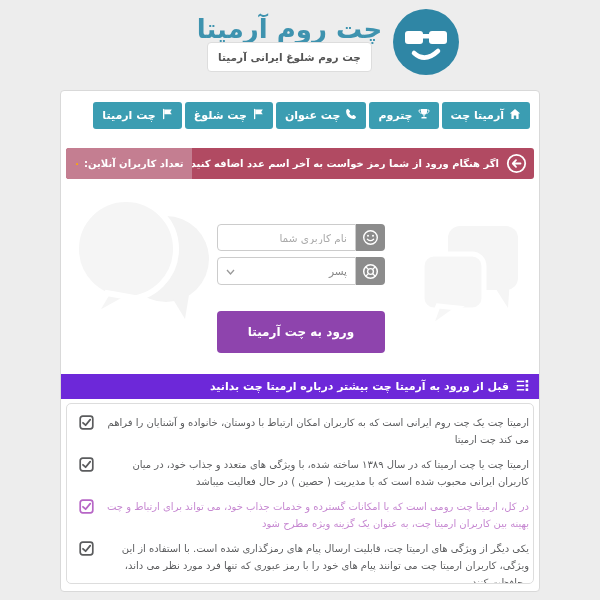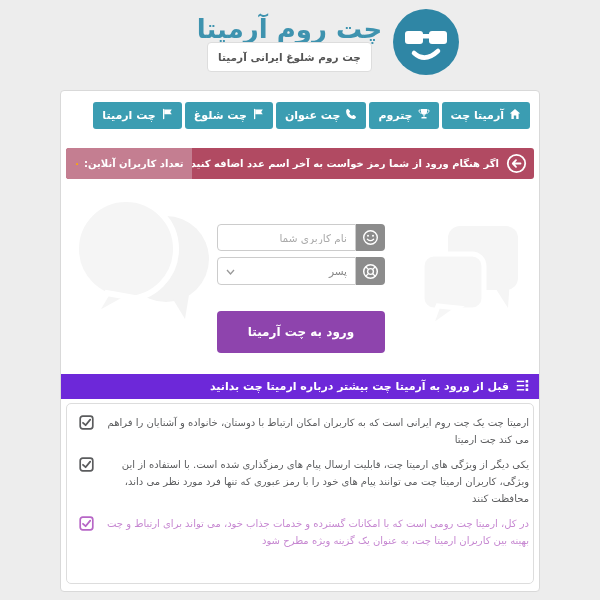--- a/index.html
+++ b/index.html
@@ -263,35 +263,44 @@
     <div class="info-item">
       <span class="check">
         <svg width="15" height="15" viewBox="0 0 15 15">
             <rect x="1.2" y="1.2" width="12.6" height="12.6" rx="2.5" fill="none" stroke="currentColor" stroke-width="1.7"></rect>
             <path d="M4 7.8 L6.6 10.2 L11.2 4.6" fill="none" stroke="currentColor" stroke-width="1.8" stroke-linecap="round" stroke-linejoin="round"></path>
           </svg>
       </span>
       <p class="info-text">ارمیتا چت یک چت روم ایرانی است که به کاربران امکان ارتباط با دوستان، خانواده و آشنایان را فراهم می کند چت ارمیتا</p>
     </div>
 
-
     <div class="info-item">
       <span class="check">
         <svg width="15" height="15" viewBox="0 0 15 15">
             <rect x="1.2" y="1.2" width="12.6" height="12.6" rx="2.5" fill="none" stroke="currentColor" stroke-width="1.7"></rect>
             <path d="M4 7.8 L6.6 10.2 L11.2 4.6" fill="none" stroke="currentColor" stroke-width="1.8" stroke-linecap="round" stroke-linejoin="round"></path>
           </svg>
       </span>
-      <p class="info-text">یکی دیگر از ویژگی های ارمیتا چت، قابلیت ارسال پیام های رمزگذاری شده است. با استفاده از این ویژگی، کاربران ارمیتا چت می توانند پیام های خود را با رمز عبوری که تنها فرد مورد نظر می داند، محافظت کنند</p>
+      <p class="info-text">ارمیتا چت یا چت ارمیتا که در سال ۱۳۸۹ ساخته شده، با ویژگی های متعدد و جذاب خود، در میان کاربران ایرانی محبوب شده است که با مدیریت ( حصین ) در حال فعالیت میباشد</p>
     </div>
 
     <div class="info-item highlight">
       <span class="check">
         <svg width="15" height="15" viewBox="0 0 15 15">
             <rect x="1.2" y="1.2" width="12.6" height="12.6" rx="2.5" fill="none" stroke="currentColor" stroke-width="1.7"></rect>
             <path d="M4 7.8 L6.6 10.2 L11.2 4.6" fill="none" stroke="currentColor" stroke-width="1.8" stroke-linecap="round" stroke-linejoin="round"></path>
           </svg>
       </span>
       <p class="info-text">در کل، ارمیتا چت رومی است که با امکانات گسترده و خدمات جذاب خود، می تواند برای ارتباط و چت بهینه بین کاربران ارمیتا چت، به عنوان یک گزینه ویژه مطرح شود</p>
     </div>
 
+    <div class="info-item">
+      <span class="check">
+        <svg width="15" height="15" viewBox="0 0 15 15">
+            <rect x="1.2" y="1.2" width="12.6" height="12.6" rx="2.5" fill="none" stroke="currentColor" stroke-width="1.7"></rect>
+            <path d="M4 7.8 L6.6 10.2 L11.2 4.6" fill="none" stroke="currentColor" stroke-width="1.8" stroke-linecap="round" stroke-linejoin="round"></path>
+          </svg>
+      </span>
+      <p class="info-text">یکی دیگر از ویژگی های ارمیتا چت، قابلیت ارسال پیام های رمزگذاری شده است. با استفاده از این ویژگی، کاربران ارمیتا چت می توانند پیام های خود را با رمز عبوری که تنها فرد مورد نظر می داند، محافظت کنند</p>
+    </div>
+
   </div>
 </div>
 
 </body></html>

